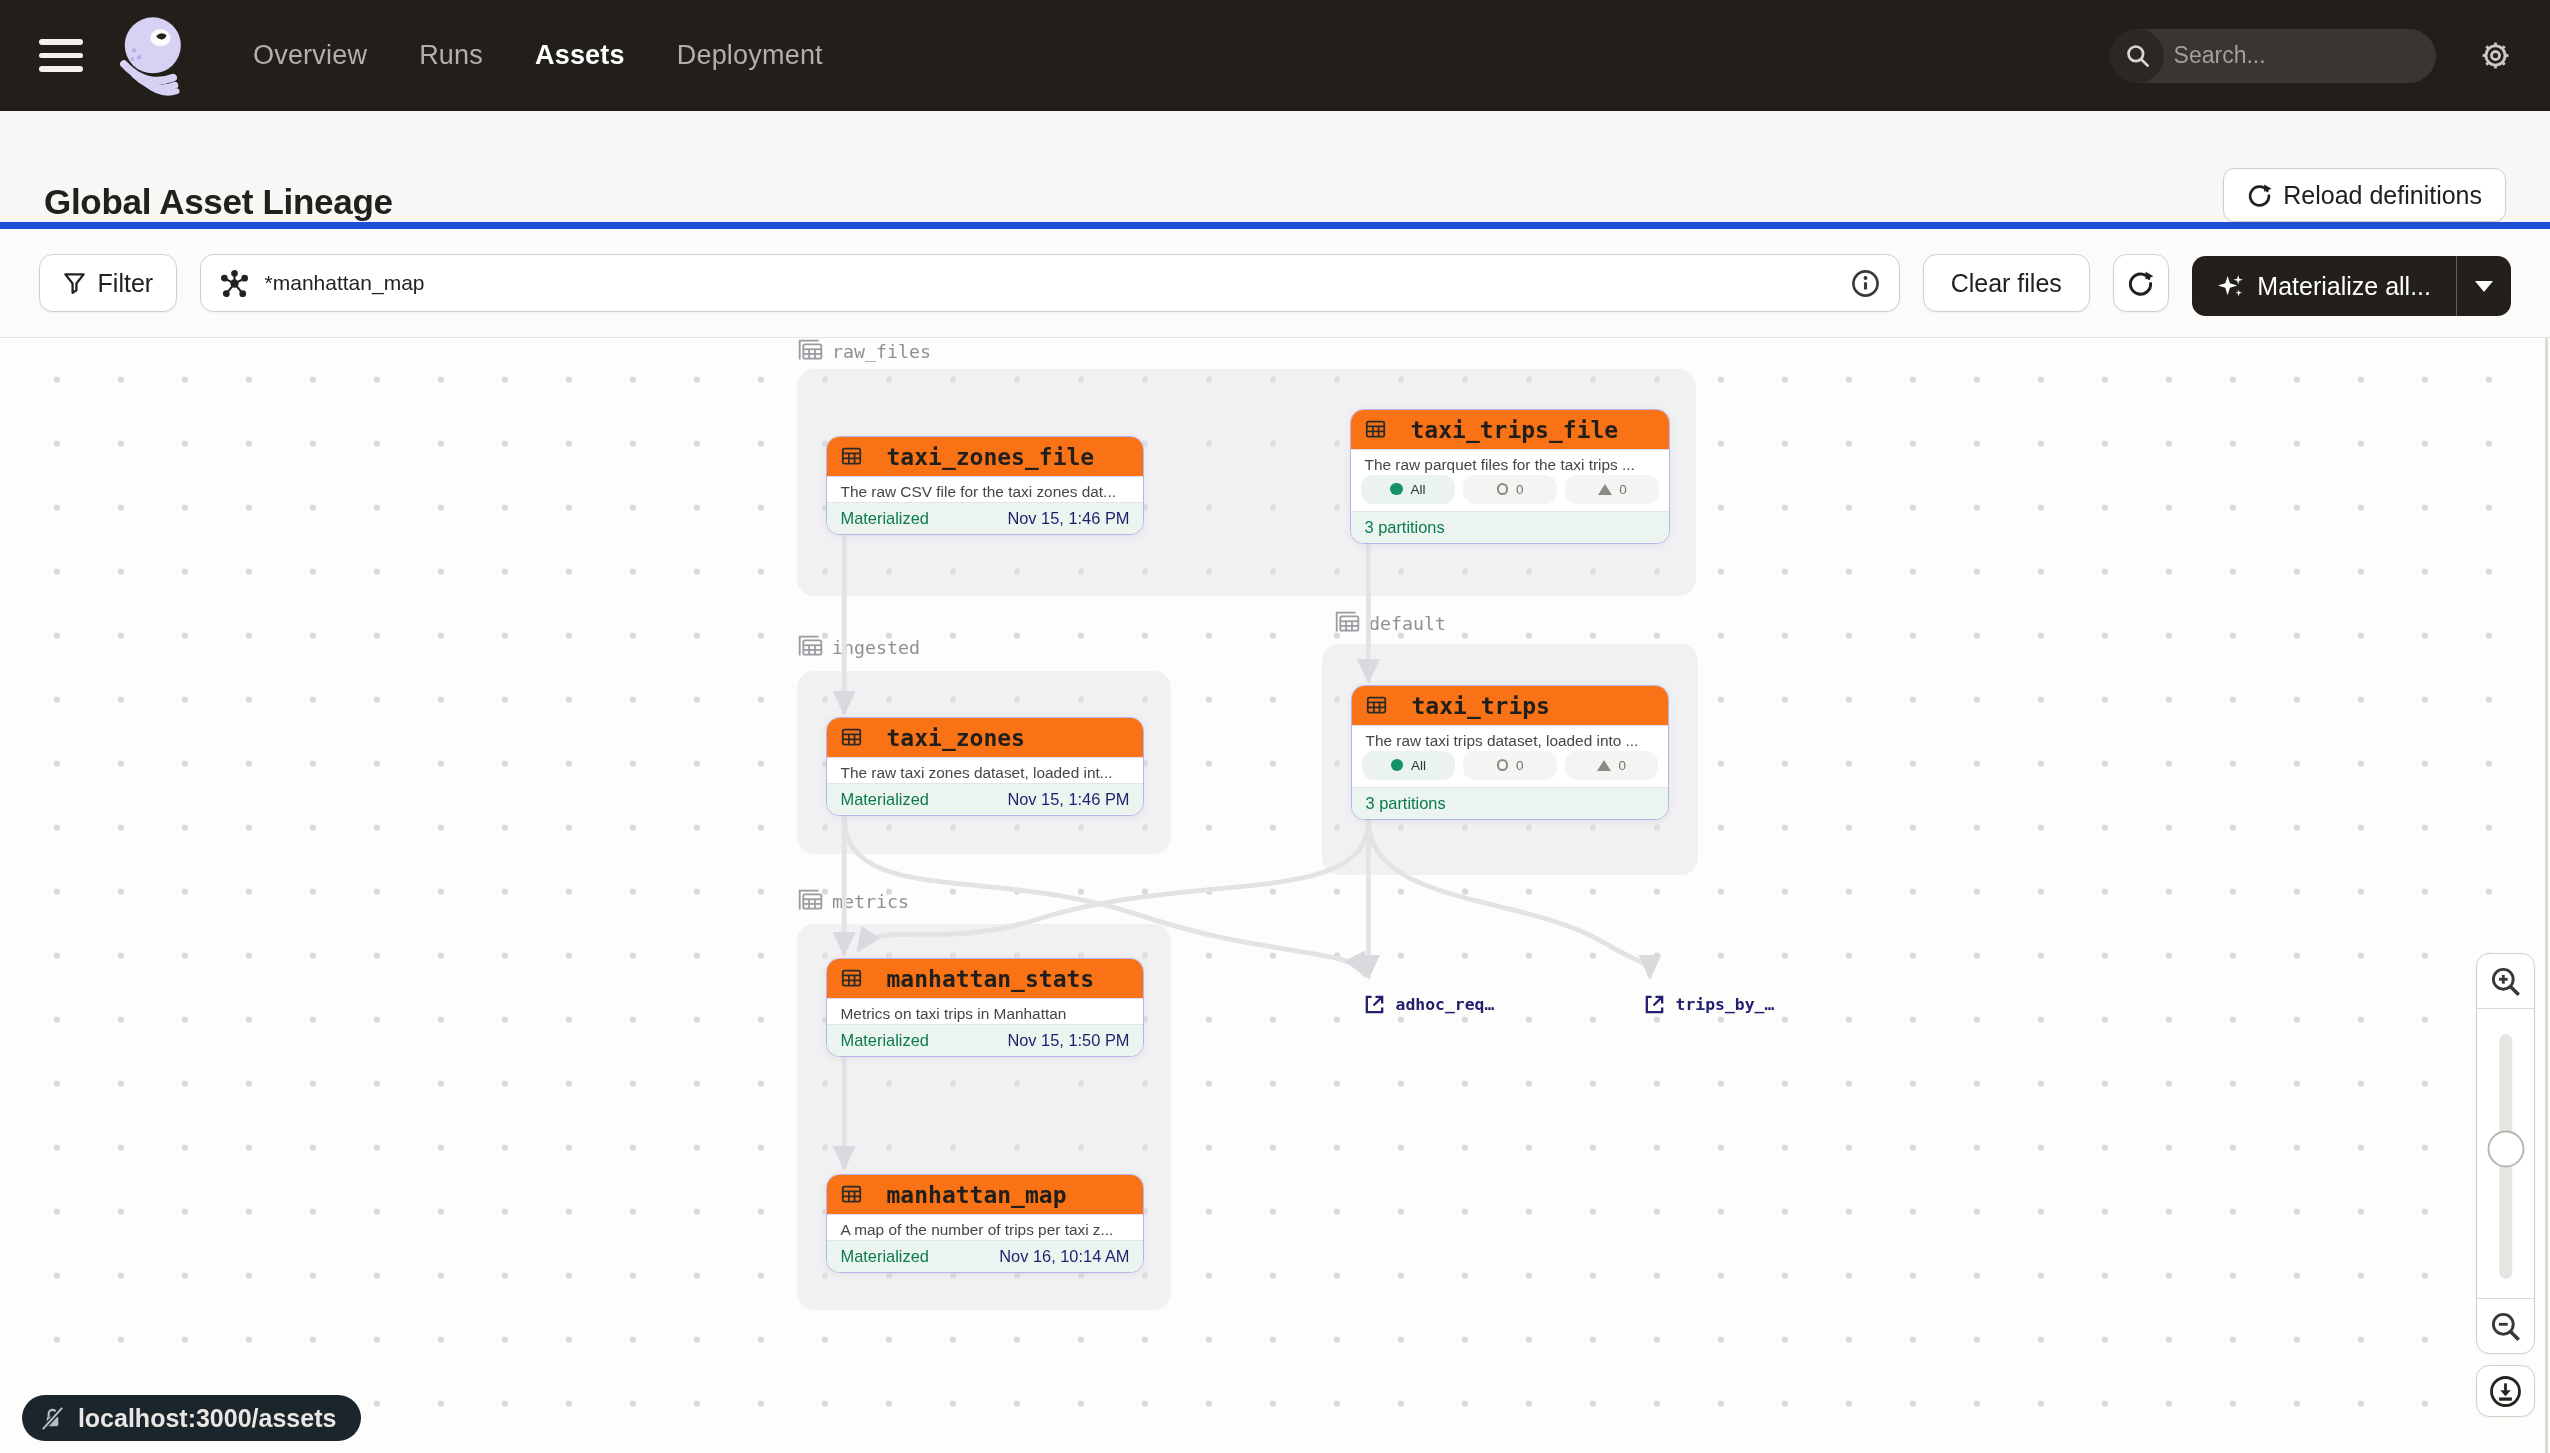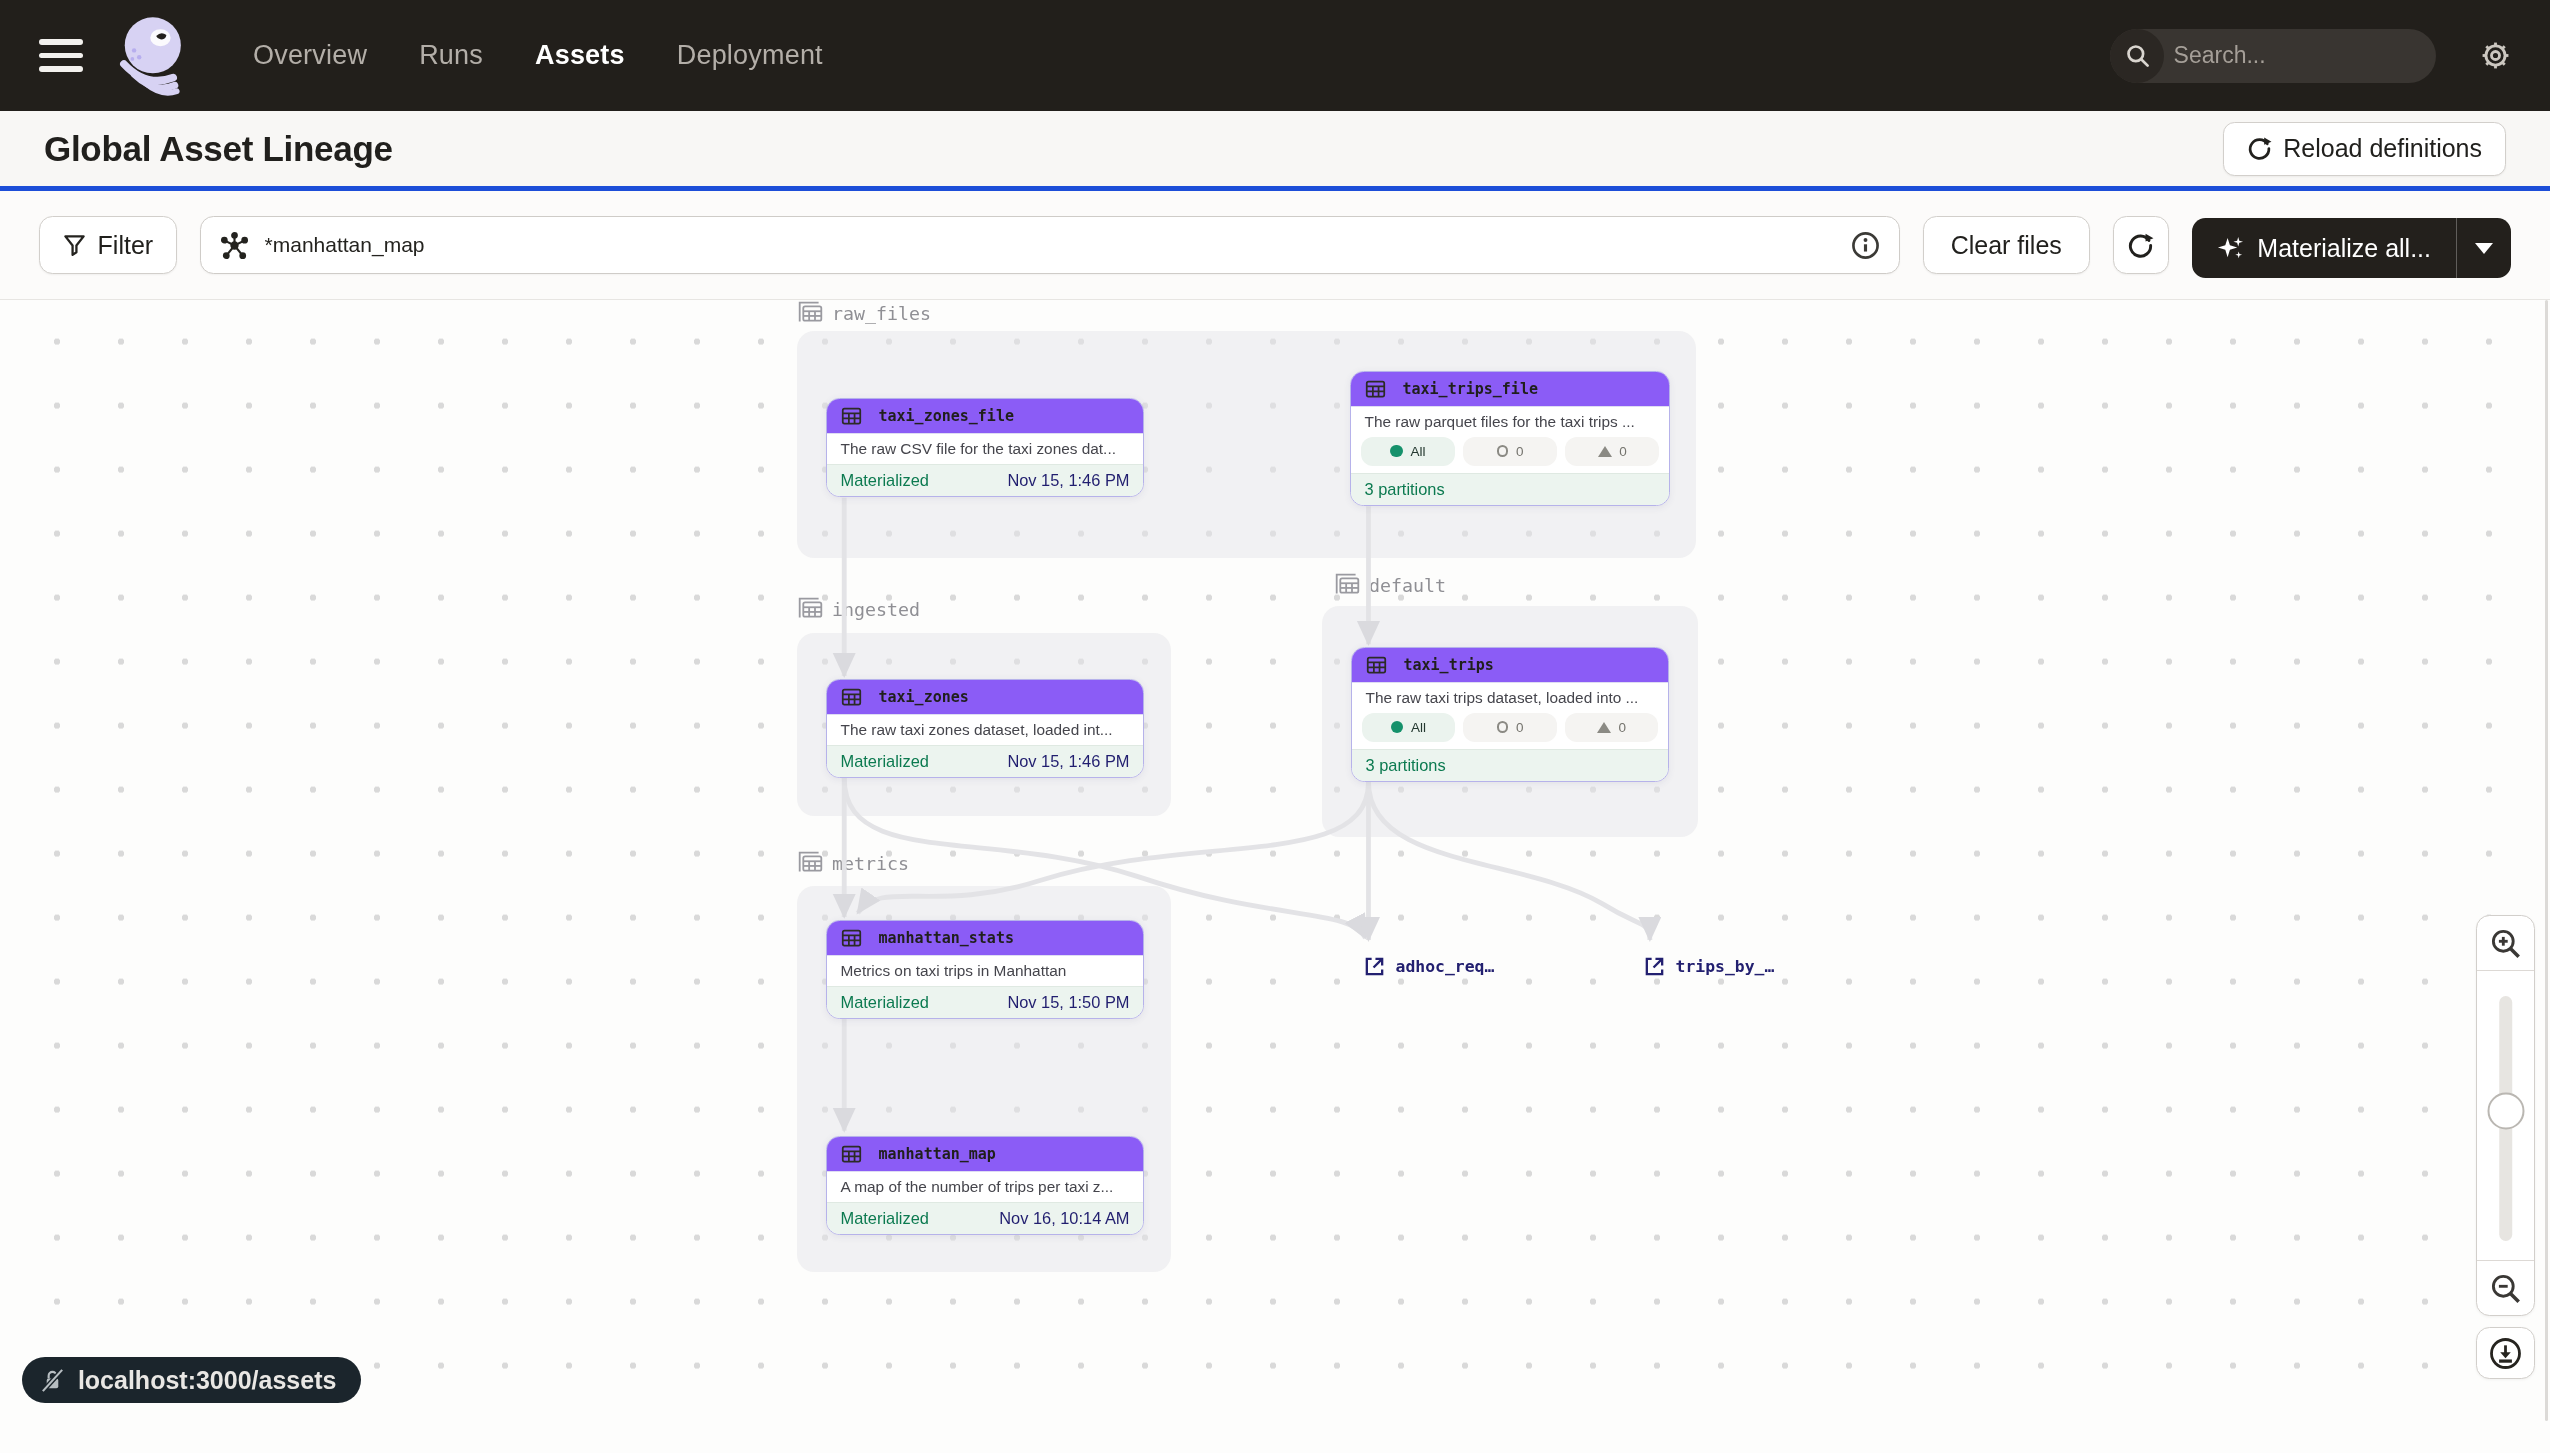--- a/index.html
+++ b/index.html
@@ -26,22 +26,22 @@
   .search-iconwrap { width:54px; height:54px; border-radius:50%; background:#2b2723; display:flex; align-items:center; justify-content:center; flex:0 0 auto; }
   .search-pill input {
     flex:1; background:transparent; border:0; outline:none; color:#e8e4df;
     font-size:23px; padding:0 9.6px; font-family:"Liberation Sans", sans-serif;
   }
   .search-pill input::placeholder { color:#a59f98; }
   .gear { margin-left:44px; cursor:pointer; display:flex; }
 
   
   .page-header {
-    height:80px; background:#f8f7f5; display:flex; align-items:center;
-    padding:0 44px; border-bottom:5px solid #1d4ed8;
+    height:118px; background:#f8f7f5; display:flex; align-items:flex-end;
+    padding:0 44px; border-bottom:7px solid #1d4ed8;
   }
   .page-title { font-size:35px; font-weight:700; color:#21201d; letter-spacing:-0.3px; }
   .header-spacer { flex:1; }
   .btn {
     display:inline-flex; align-items:center; gap:11.6px; background:#ffffff;
     border:1.4px solid #d2cfcb; border-radius:11.6px; color:#21201d;
     font-size:25px; cursor:pointer; box-shadow:0 1px 1.9px rgba(0,0,0,.05);
   }
   .reload-btn { height:54px; padding:0 23px; }
 
@@ -78,22 +78,22 @@
   }
   .group-box { position:absolute; background:rgba(230,230,234,.5); border-radius:17.3px; }
   .group-label { position:absolute; display:flex; align-items:center; gap:8px; color:#8f8f94; font-size:18.3px; }
   .edges { position:absolute; left:0; top:0; }
 
   .node {
     position:absolute; background:#ffffff; border:1.9px solid #b6b2ea; border-radius:13.5px;
     overflow:hidden; box-shadow:0 1.9px 7.7px rgba(60,60,120,.08); display:flex; flex-direction:column; cursor:pointer;
   }
   .node-header {
-    background:#8b5cf6; display:flex; align-items:center; gap:17px;
-    padding:6.7px 13.5px; font-size:15px; font-weight:700; color:#201f1c;
+    background:#f97316; display:flex; align-items:center; gap:25px;
+    padding:6.7px 13.5px; font-size:23px; font-weight:700; color:#201f1c;
     border-bottom:1px solid #dedcf3;
   }
   .node-body { padding:5.8px 13.5px; font-size:15.4px; color:#45454c; white-space:nowrap; overflow:hidden; }
   .node-footer {
     margin-top:auto; background:#ecf4ef; border-top:1px solid #dfe9e2;
     display:flex; justify-content:space-between; align-items:center;
     padding:5.8px 13.5px; font-size:16.4px;
   }
   .status-green { color:#0c7a50; }
   .ts-indigo { color:#211e6f; }

